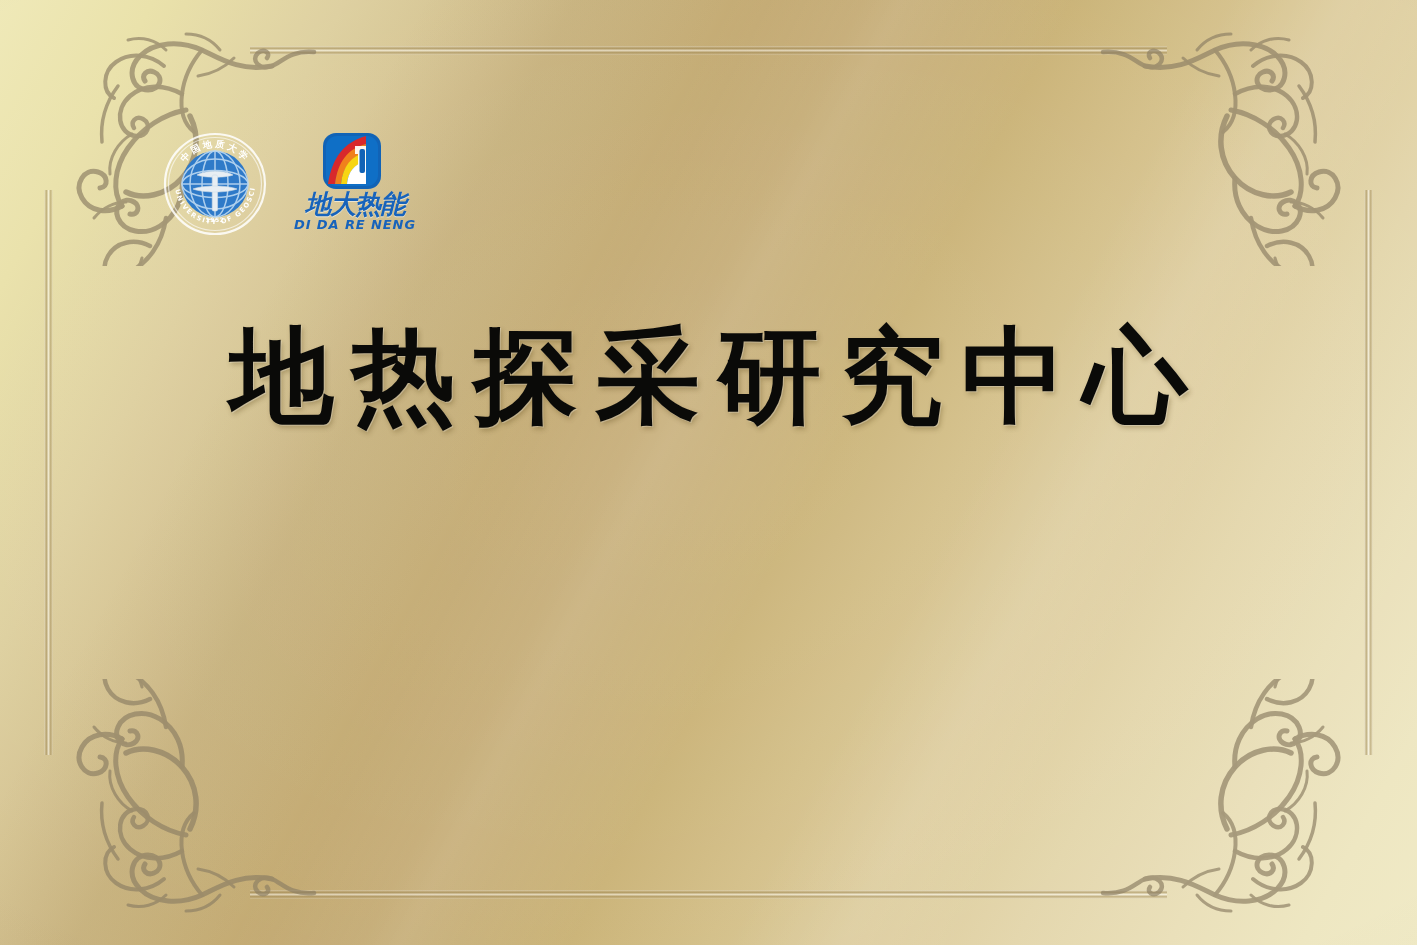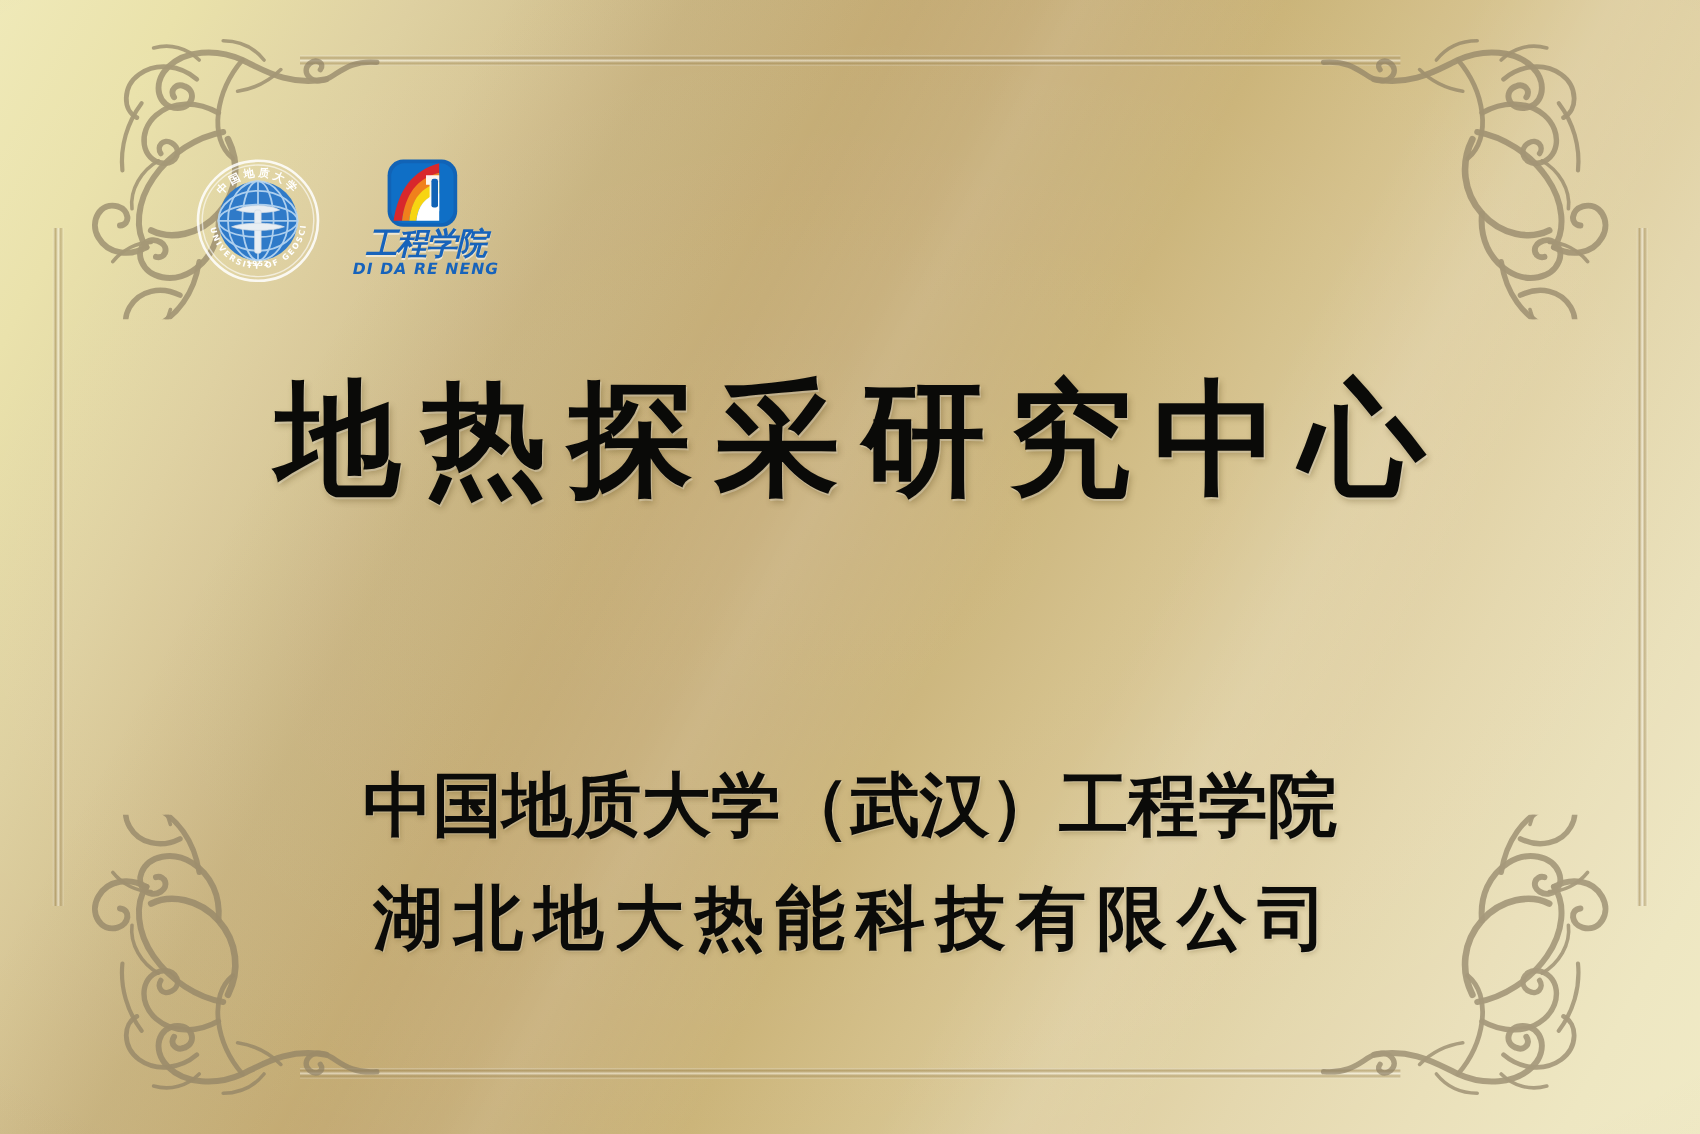--- a/index.html
+++ b/index.html
@@ -74,21 +74,21 @@
   }
   .brand-en{
     font-family:"DejaVu Sans","Liberation Sans",sans-serif;
     font-weight:bold;font-style:italic;
     font-size:13px;letter-spacing:.9px;line-height:1.25;
     color:#1763bb;text-align:center;white-space:nowrap;
   }
 
   
   #title{
-    position:absolute;left:0;right:0;top:310px;
+    position:absolute;left:0;right:0;top:320px;
     text-align:center;
     font-family:"DejaVu Sans","Liberation Sans",sans-serif;
     font-weight:bold;
     font-size:104px;line-height:1.08;
     letter-spacing:18px;
     text-indent:18px;
     color:#0a0a08;
     text-shadow:1px 1px 0 rgba(255,255,255,.28), 2px 3px 5px rgba(80,58,12,.30);
     white-space:nowrap;
   }
@@ -267,26 +267,22 @@
 
           <path d="M6 52 C10 26 22 10 44 4 L44 12 C26 18 16 32 13 52 Z" fill="#d8282c"></path>
           <path d="M13 52 C16 30 25 17 44 12 L44 20 C29 25 21 35 19 52 Z" fill="#f0801c"></path>
           <path d="M19 52 C21 34 29 24 44 20 L44 29 C32 33 26 40 25 52 Z" fill="#f7d512"></path>
 
           <path d="M25 52 C26 40 32 32 44 29 L44 52 Z" fill="#ffffff"></path>
           <path d="M33 14 L44 14 L44 44 L36 44 L36 22 L33 22 Z" fill="#ffffff" opacity=".92"></path>
           <rect x="37.5" y="17" width="5.5" height="24" rx="2" fill="#1163b6"></rect>
         </svg>
       </div>
-      <div class="brand-cn">工程学院</div>
+      <div class="brand-cn">地大热能</div>
       <div class="brand-en">DI DA RE NENG</div>
     </div>
 
   </div>
 
   <div id="title">地热探采研究中心</div>
 
-  <div id="subtitle">
-    <div class="sub-line">中国地质大学（武汉）工程学院</div>
-    <div class="sub-line spaced">湖北地大热能科技有限公司</div>
-  </div>
 
 </div>
 
 </body></html>

